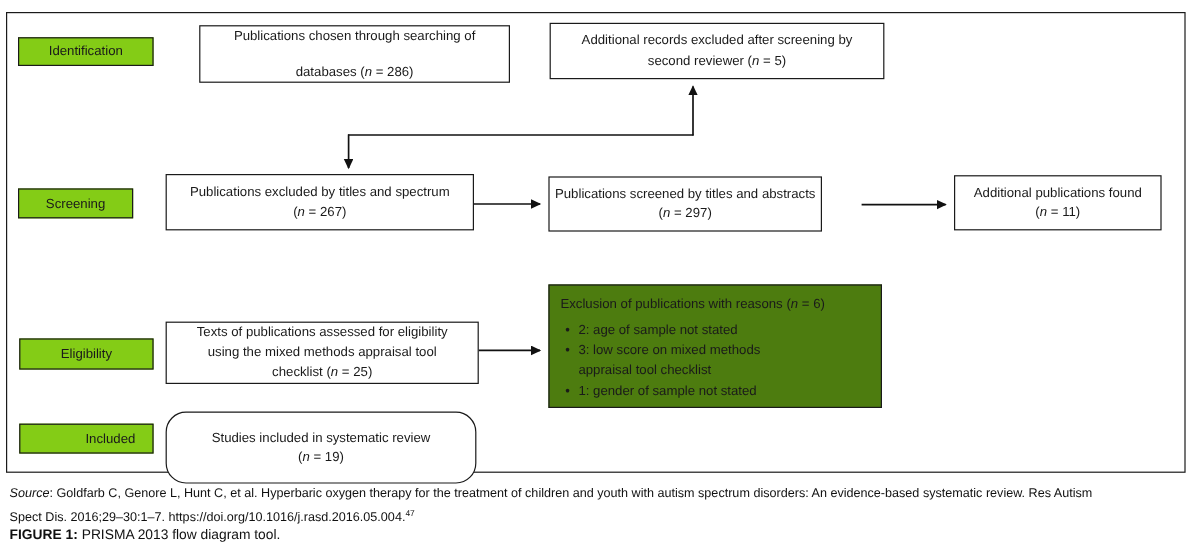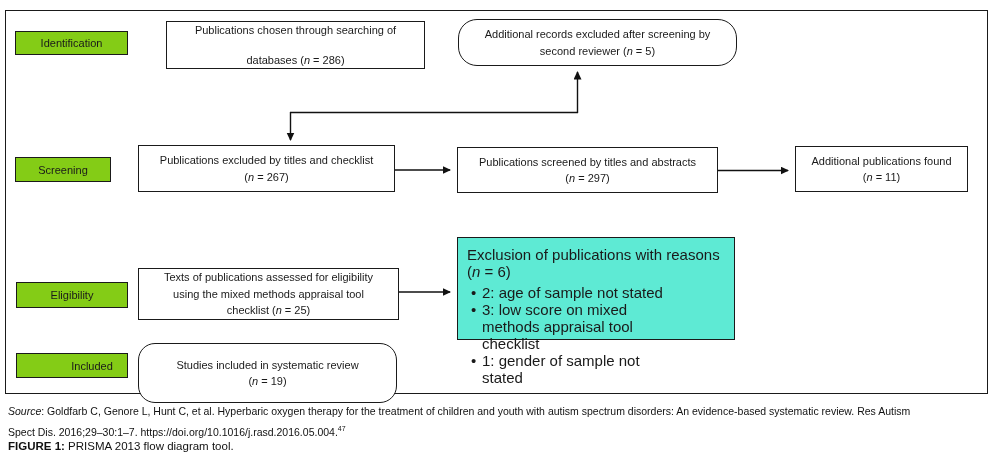--- a/index.html
+++ b/index.html
@@ -36,24 +36,24 @@
     justify-content: center;
     text-align: center;
     font-size: 11px;
     line-height: 16.5px;
     background: #fff;
   }
   .fbox div { white-space: nowrap; }
   .exclusion {
     position: absolute;
     border: 1.5px solid #1a1a1a;
-    font-size: 15px;
+    font-size: 11px;
     line-height: 17px;
     padding: 8px 6px 6px 9px;
-    background: #5eead4;
+    background: #4d7c0f;
   }
   .exclusion ul { list-style: none; margin: 4px; padding: 0; }
   .exclusion li { position: relative; padding-left: 11px; max-width: 200px; }
   .exclusion li::before { content: "\2022"; position: absolute; left: 0; }
   .arrows { position: absolute; left: 0; top: 0; }
   .cline { stroke: #111; stroke-width: 1.4; fill: none; }
   .src {
     position: absolute;
     left: 8px;
     top: 403px;
@@ -91,31 +91,31 @@
   </div>
   <div class="lbox" style="left:16px; top:353px; width:112px; height:25px;padding-left:40px;">
     <span>Included</span>
   </div>
 
   <div class="fbox" style="left:166px; top:21px; width:259px; height:48px;justify-content:space-between;">
     <div>Publications chosen through searching of</div>
     <div>databases (<i class="nvar">n</i> = 286)</div>
   </div>
 
-  <div class="fbox" style="left:458px; top:19px; width:279px; height:47px;border-radius:19px;">
+  <div class="fbox" style="left:458px; top:19px; width:279px; height:47px;">
     <div>Additional records excluded after screening by</div>
     <div>second reviewer (<i class="nvar">n</i> = 5)</div>
   </div>
 
   <div class="fbox" style="left:138px; top:145px; width:257px; height:47px;">
-    <div>Publications excluded by titles and checklist</div>
+    <div>Publications excluded by titles and spectrum</div>
     <div>(<i class="nvar">n</i> = 267)</div>
   </div>
 
-  <div class="fbox" style="left:457px; top:147px; width:261px; height:46px;">
+  <div class="fbox" style="left:457px; top:147px; width:228px; height:46px;">
     <div>Publications screened by titles and abstracts</div>
     <div>(<i class="nvar">n</i> = 297)</div>
   </div>
 
   <div class="fbox" style="left:795px; top:146px; width:173px; height:46px;">
     <div>Additional publications found</div>
     <div>(<i class="nvar">n</i> = 11)</div>
   </div>
 
   <div class="fbox" style="left:138px; top:268px; width:261px; height:52px;">

